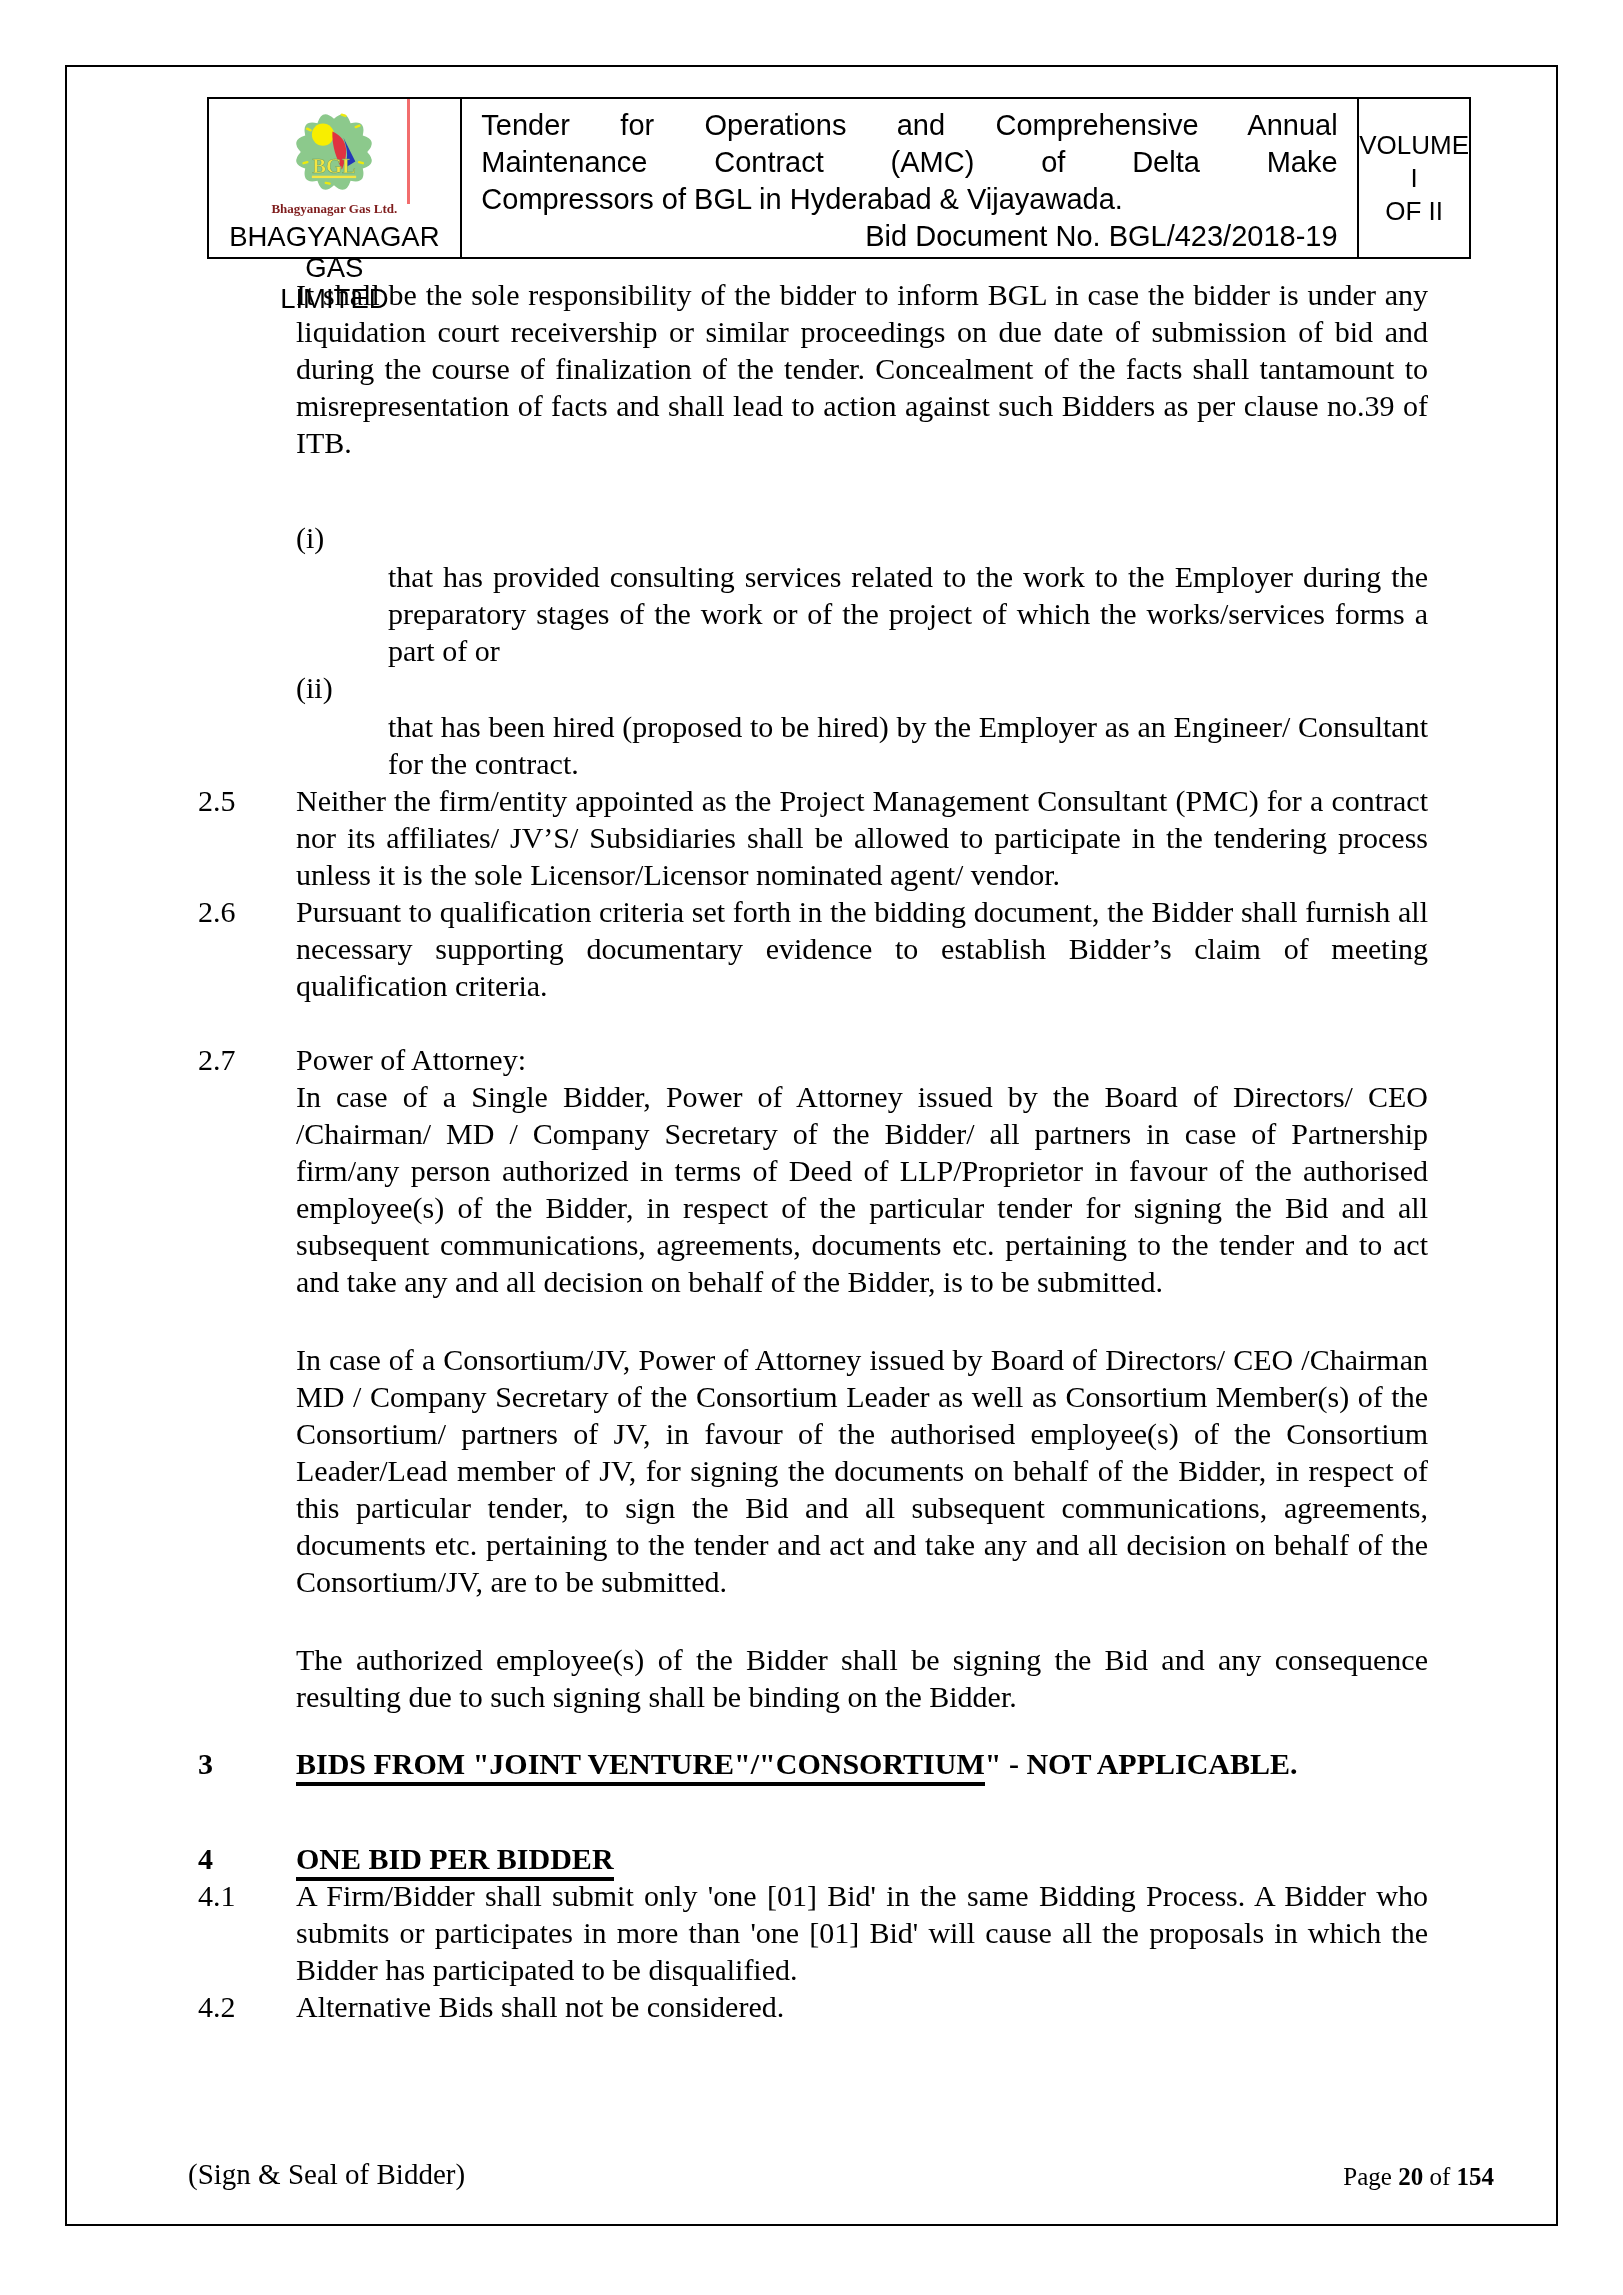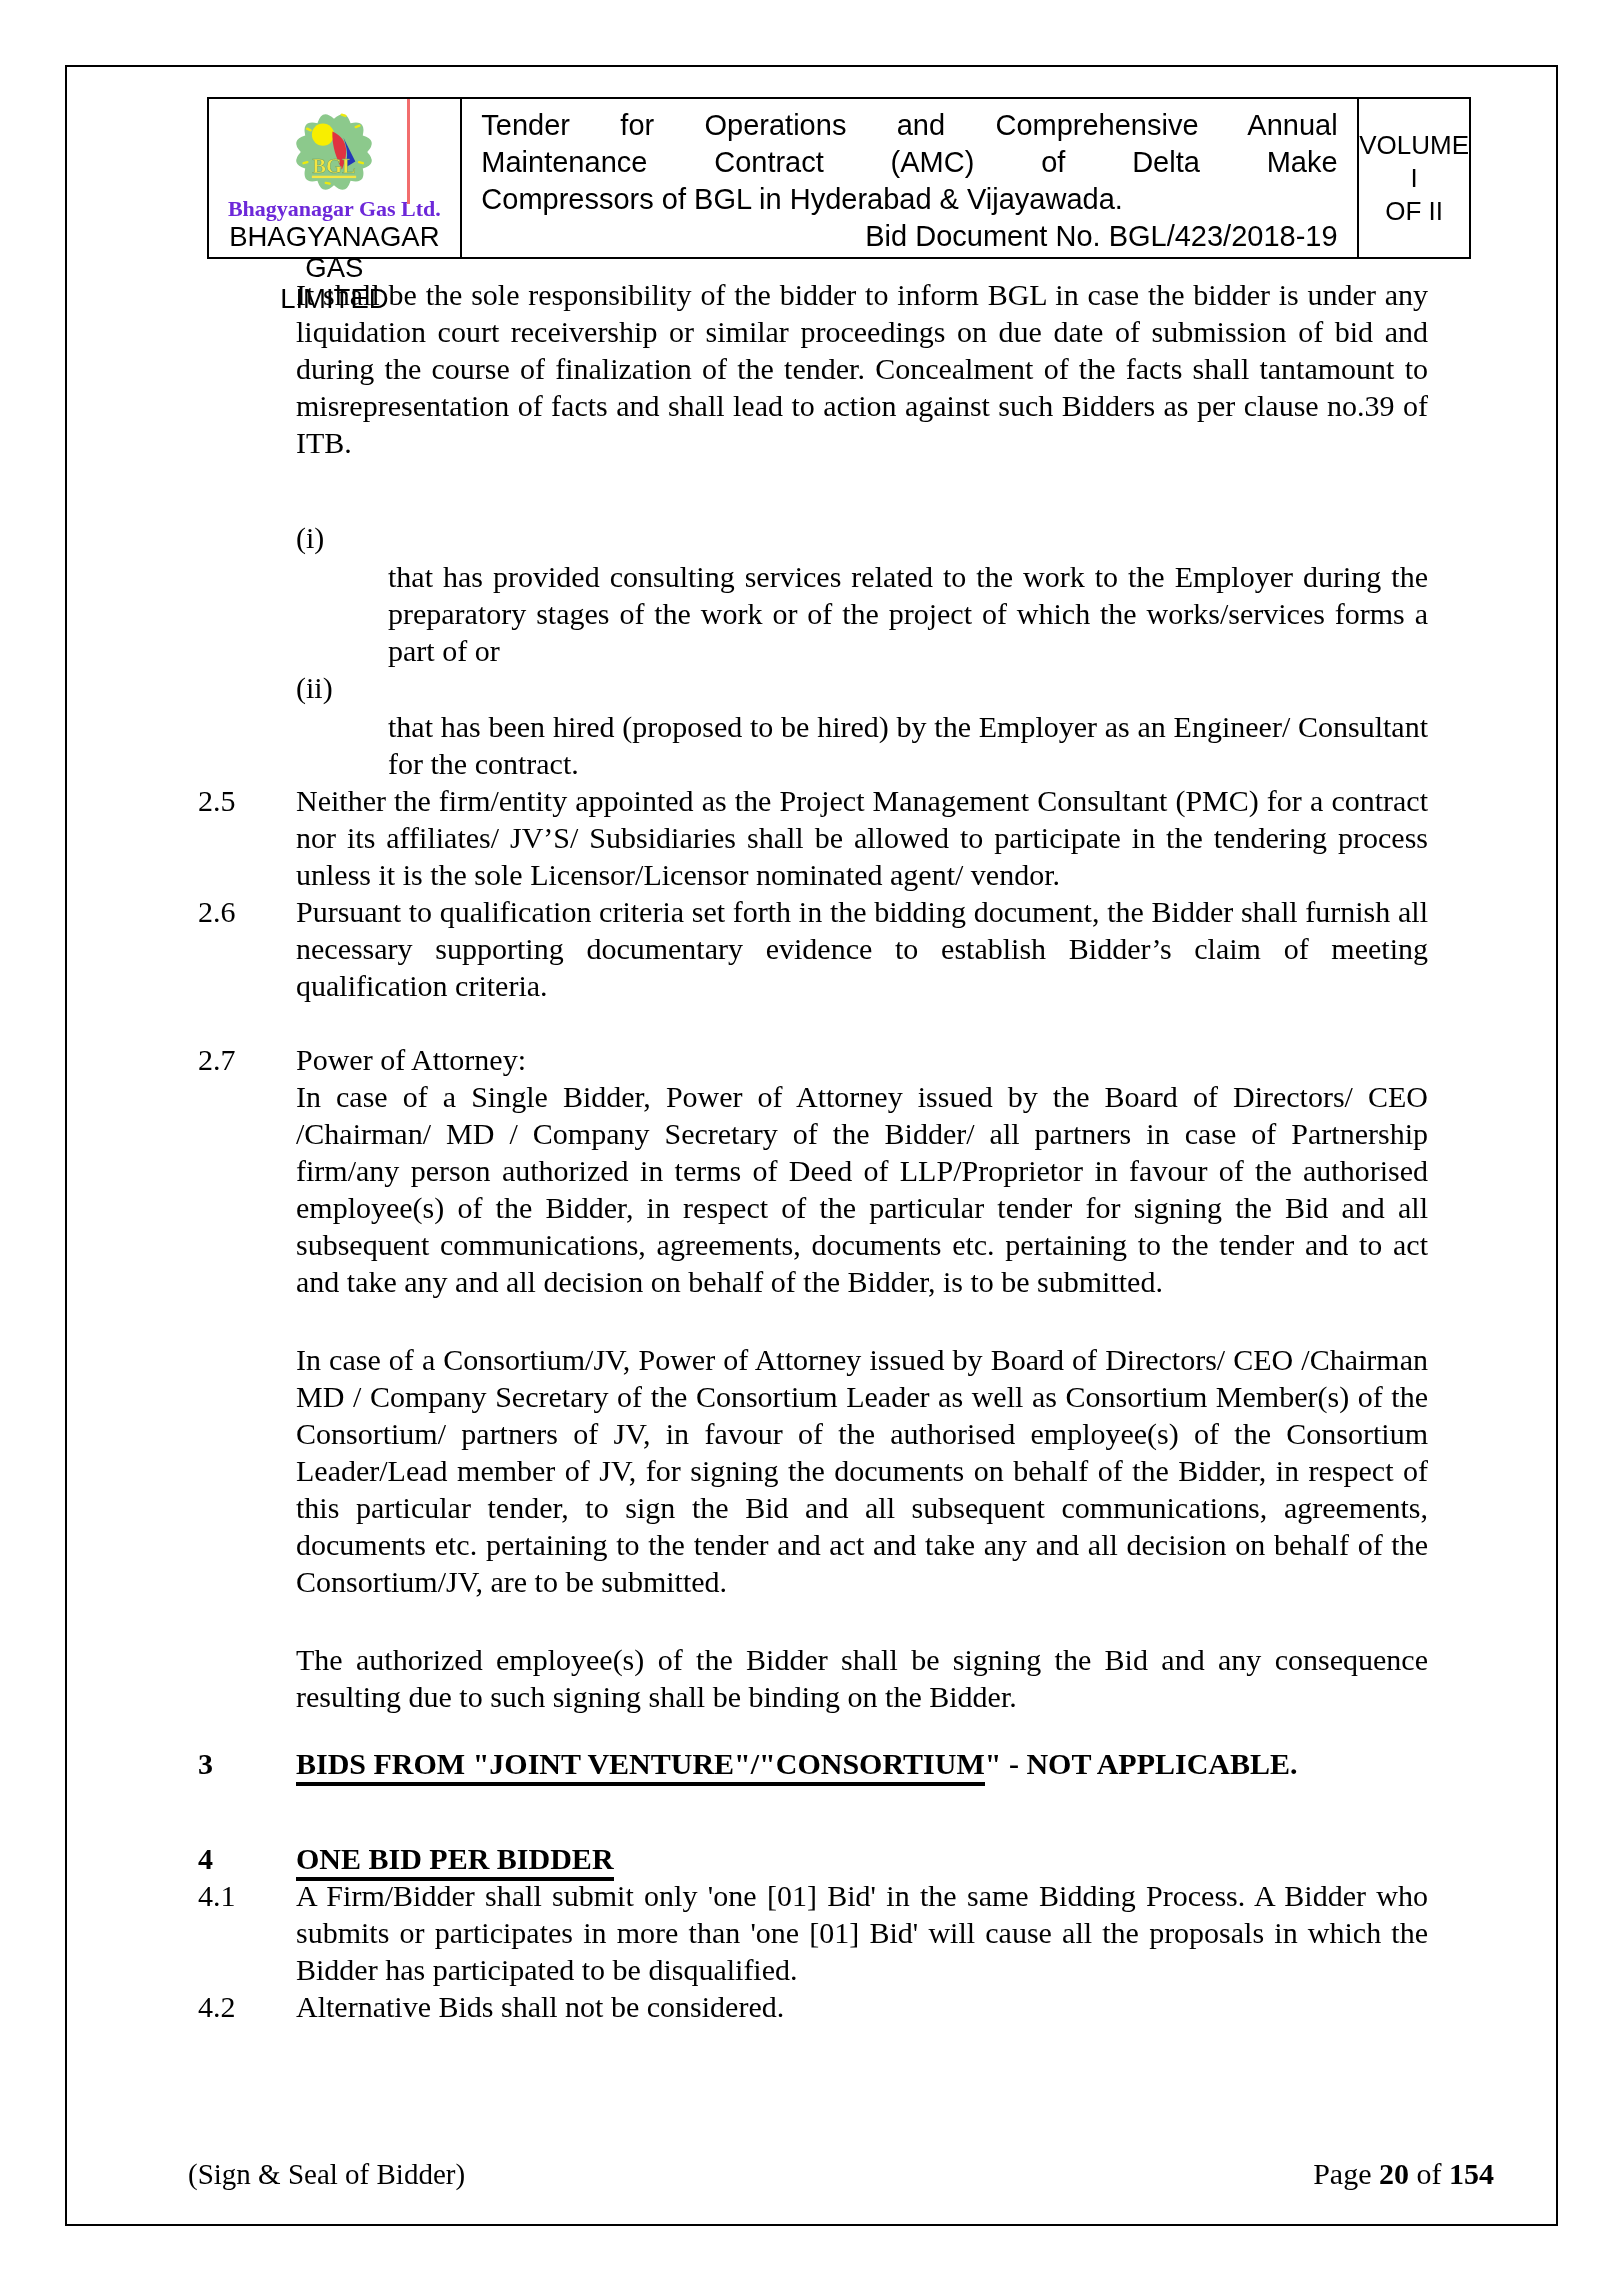--- a/index.html
+++ b/index.html
@@ -38,23 +38,23 @@
   .red-line {
     position: absolute;
     right: 50px; top: 0;
     width: 2.6px; height: 105px;
     background: #f26d6d;
   }
   .emblem { display:block; margin: 3.9px auto 0 auto; }
   .logo-caption {
     font-family: "Liberation Serif", serif;
     font-weight: bold;
-    font-size: 22px;
+    font-size: 13px;
     line-height: 21px;
-    color: #6d28d9;
+    color: #7f1d1d;
     margin-top: -2.6px;
   }
   .company-name {
     font-size: 27.5px;
     line-height: 31px;
     color: #000000;
     margin-top: 1.3px;
   }
   .title-cell {
     width: 912px;
@@ -105,21 +105,21 @@
   .heavy-underline { border-bottom: 4.6px solid #000; padding-bottom: 1.3px; }
   
   .footer-left {
     position: absolute;
     left: 121px; bottom: 33px;
     font-size: 29px;
   }
   .footer-right {
     position: absolute;
     right: 62px; bottom: 33px;
-    font-size: 30px;
+    font-size: 25px;
   }
 </style>
 </head>
 <body>
 
 <div class="page">
   <div class="border-box">
 
     <div class="header-table">
 

